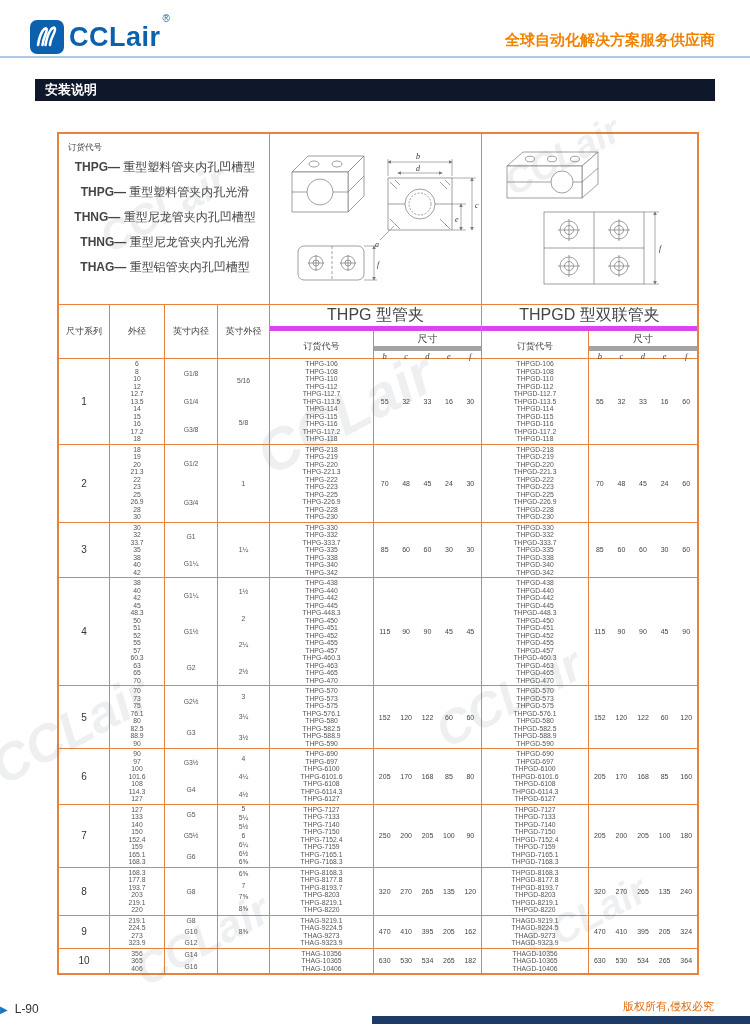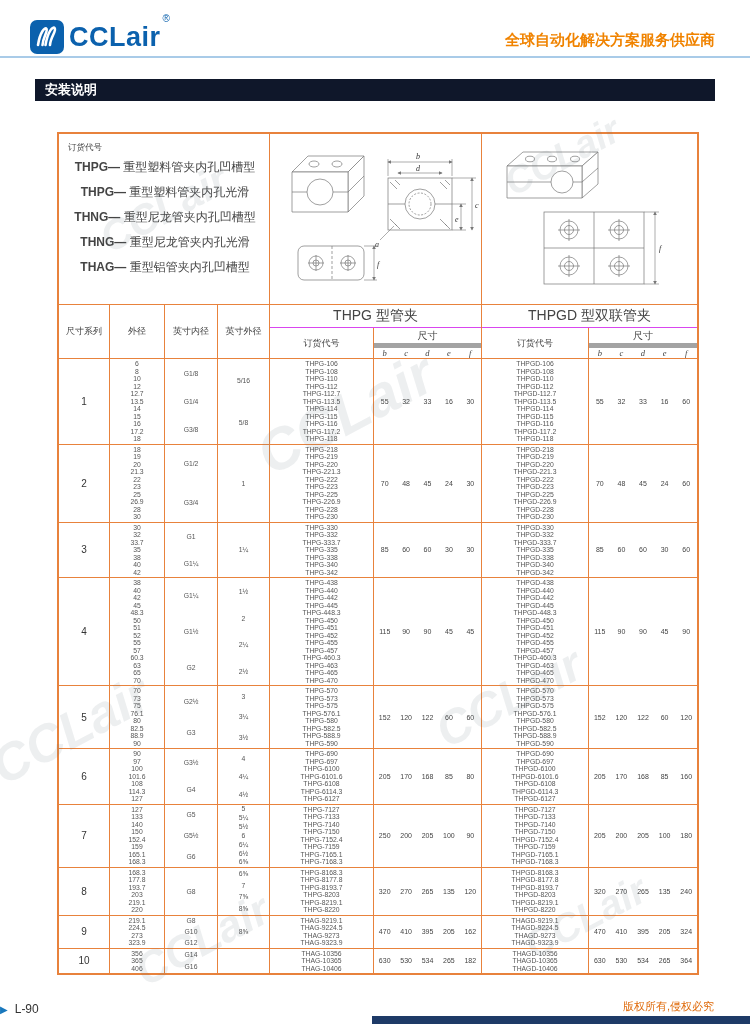--- a/index.html
+++ b/index.html
@@ -32,22 +32,22 @@
   .ord-note{font-size:8px;color:#444;line-height:13px;margin-top:11px;}
 
   .thead{display:flex;height:53px;border-bottom:1px solid #E8823C;}
   .th{border-right:1px solid #E8823C;display:flex;align-items:center;justify-content:center;
       font-size:9px;color:#444;box-sizing:border-box;}
   .w-series{width:51px}.w-od{width:55px}.w-iid{width:53px}.w-iod{width:52px}
   .w-pc{width:104px}.w-pd{width:108px}.w-dc{width:107px}.w-dd{width:108px}
   .thgroup{display:flex;flex-direction:column;box-sizing:border-box;}
   .thgroup.g1{width:212px;border-right:1px solid #E8823C;}
   .thgroup.g2{width:215px;}
-  .group-title{height:22px;border-bottom:1px solid #d946ef;display:flex;align-items:center;justify-content:center;
-               font-size:14px;color:#444;}
+  .group-title{height:22px;border-bottom:5px solid #d946ef;display:flex;align-items:center;justify-content:center;
+               font-size:16px;color:#444;}
   .group-sub{flex:1;display:flex;}
   .codes-h{border-right:1px solid #E8823C;display:flex;align-items:center;justify-content:center;
            font-size:9px;color:#444;box-sizing:border-box;}
   .g1 .codes-h{width:104px}.g2 .codes-h{width:107px}
   .dims-h{flex:1;display:flex;flex-direction:column;}
   .dims-label{height:15px;border-bottom:5px solid #a3a3a3;text-align:center;font-size:10px;line-height:15px;color:#444;}
   .dims-letters{flex:1;display:flex;align-items:center;}
   .dims-letters span{width:20%;text-align:center;font-size:8.5px;font-style:italic;
                      font-family:"Liberation Serif",serif;color:#444;}
 

